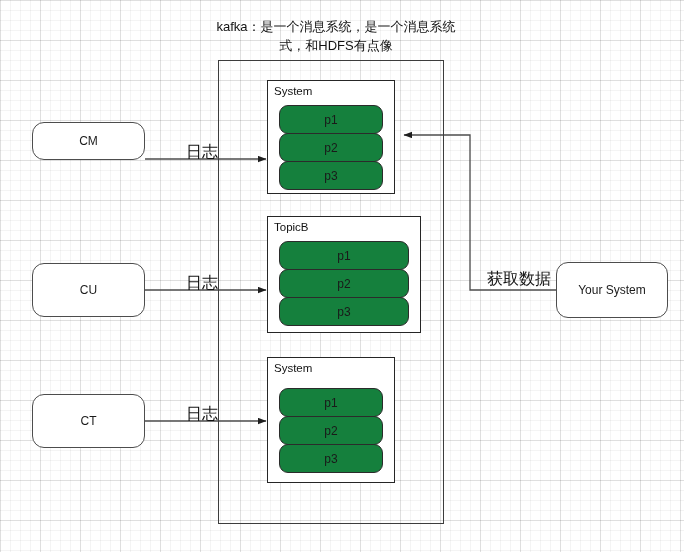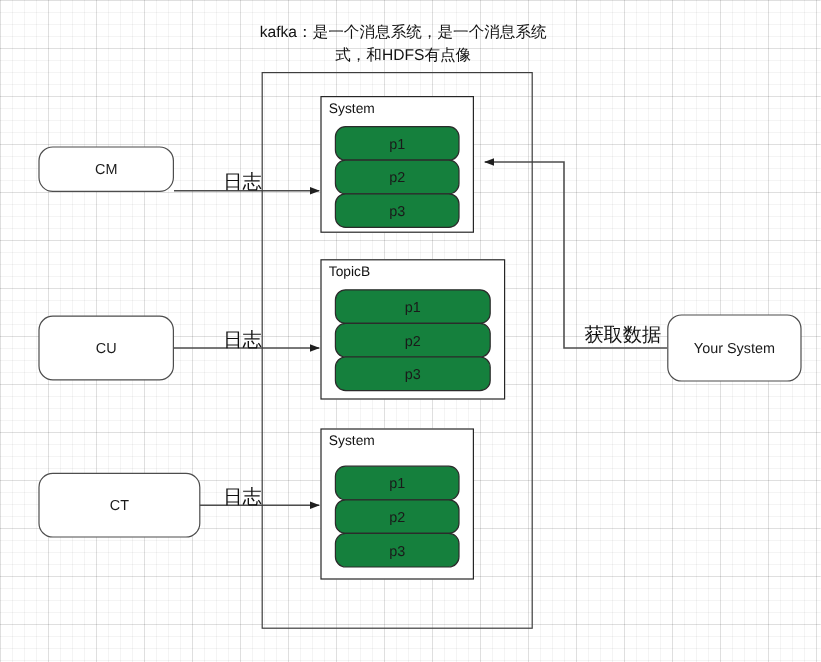--- a/index.html
+++ b/index.html
@@ -125,21 +125,21 @@
 式，和HDFS有点像</div>
 
   <div class="cluster" style="left:218px; top:60px; width:226px; height:464px;"></div>
 
   <div class="rnode" style="left:32px; top:122px; width:113px; height:38px;">
     <span>CM</span>
   </div>
   <div class="rnode" style="left:32px; top:263px; width:113px; height:54px;">
     <span>CU</span>
   </div>
-  <div class="rnode" style="left:32px; top:394px; width:135px; height:54px;">
+  <div class="rnode" style="left:32px; top:394px; width:113px; height:54px;">
     <span>CT</span>
   </div>
 
   <div class="edge-label" style="left:186px; top:142px;">日志</div>
   <div class="edge-label" style="left:186px; top:273px;">日志</div>
   <div class="edge-label" style="left:186px; top:404px;">日志</div>
   <div class="edge-label" style="left:487px; top:269px;text-align:center;">获取数据</div>
 
   <div class="topic" style="left:267px; top:80px; width:128px; height:114px;">
     <div class="topic-label">System</div>

